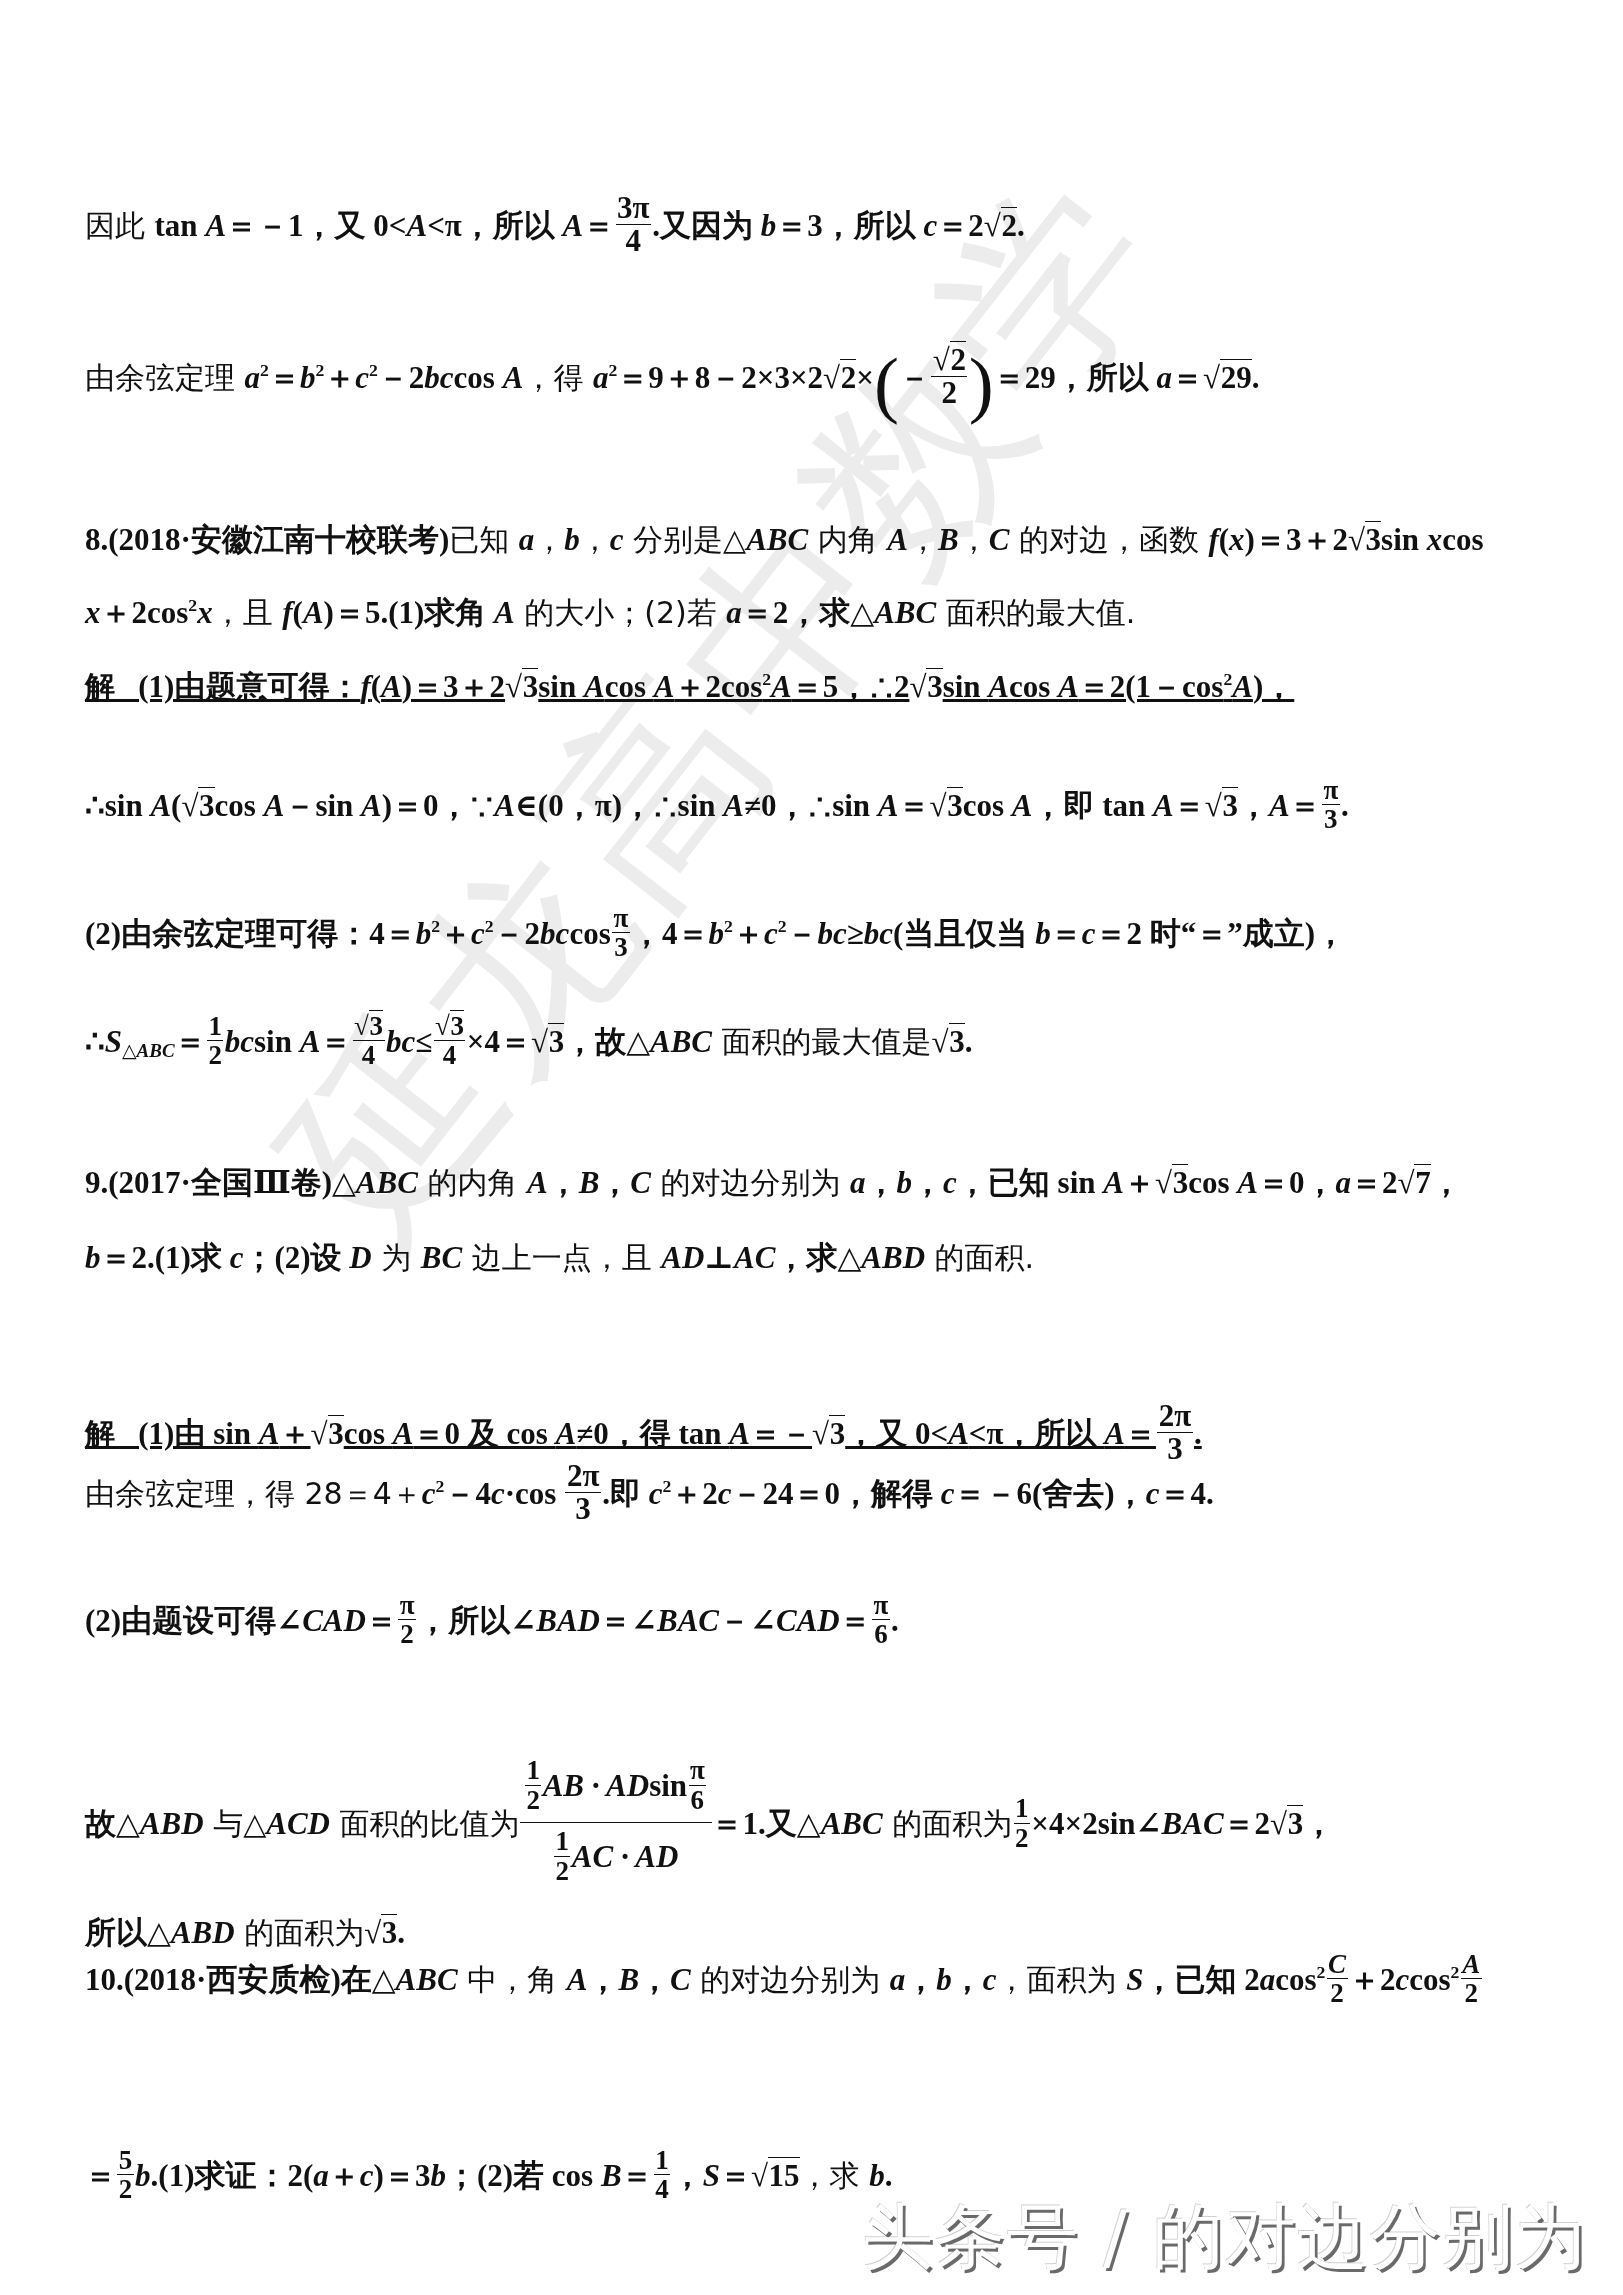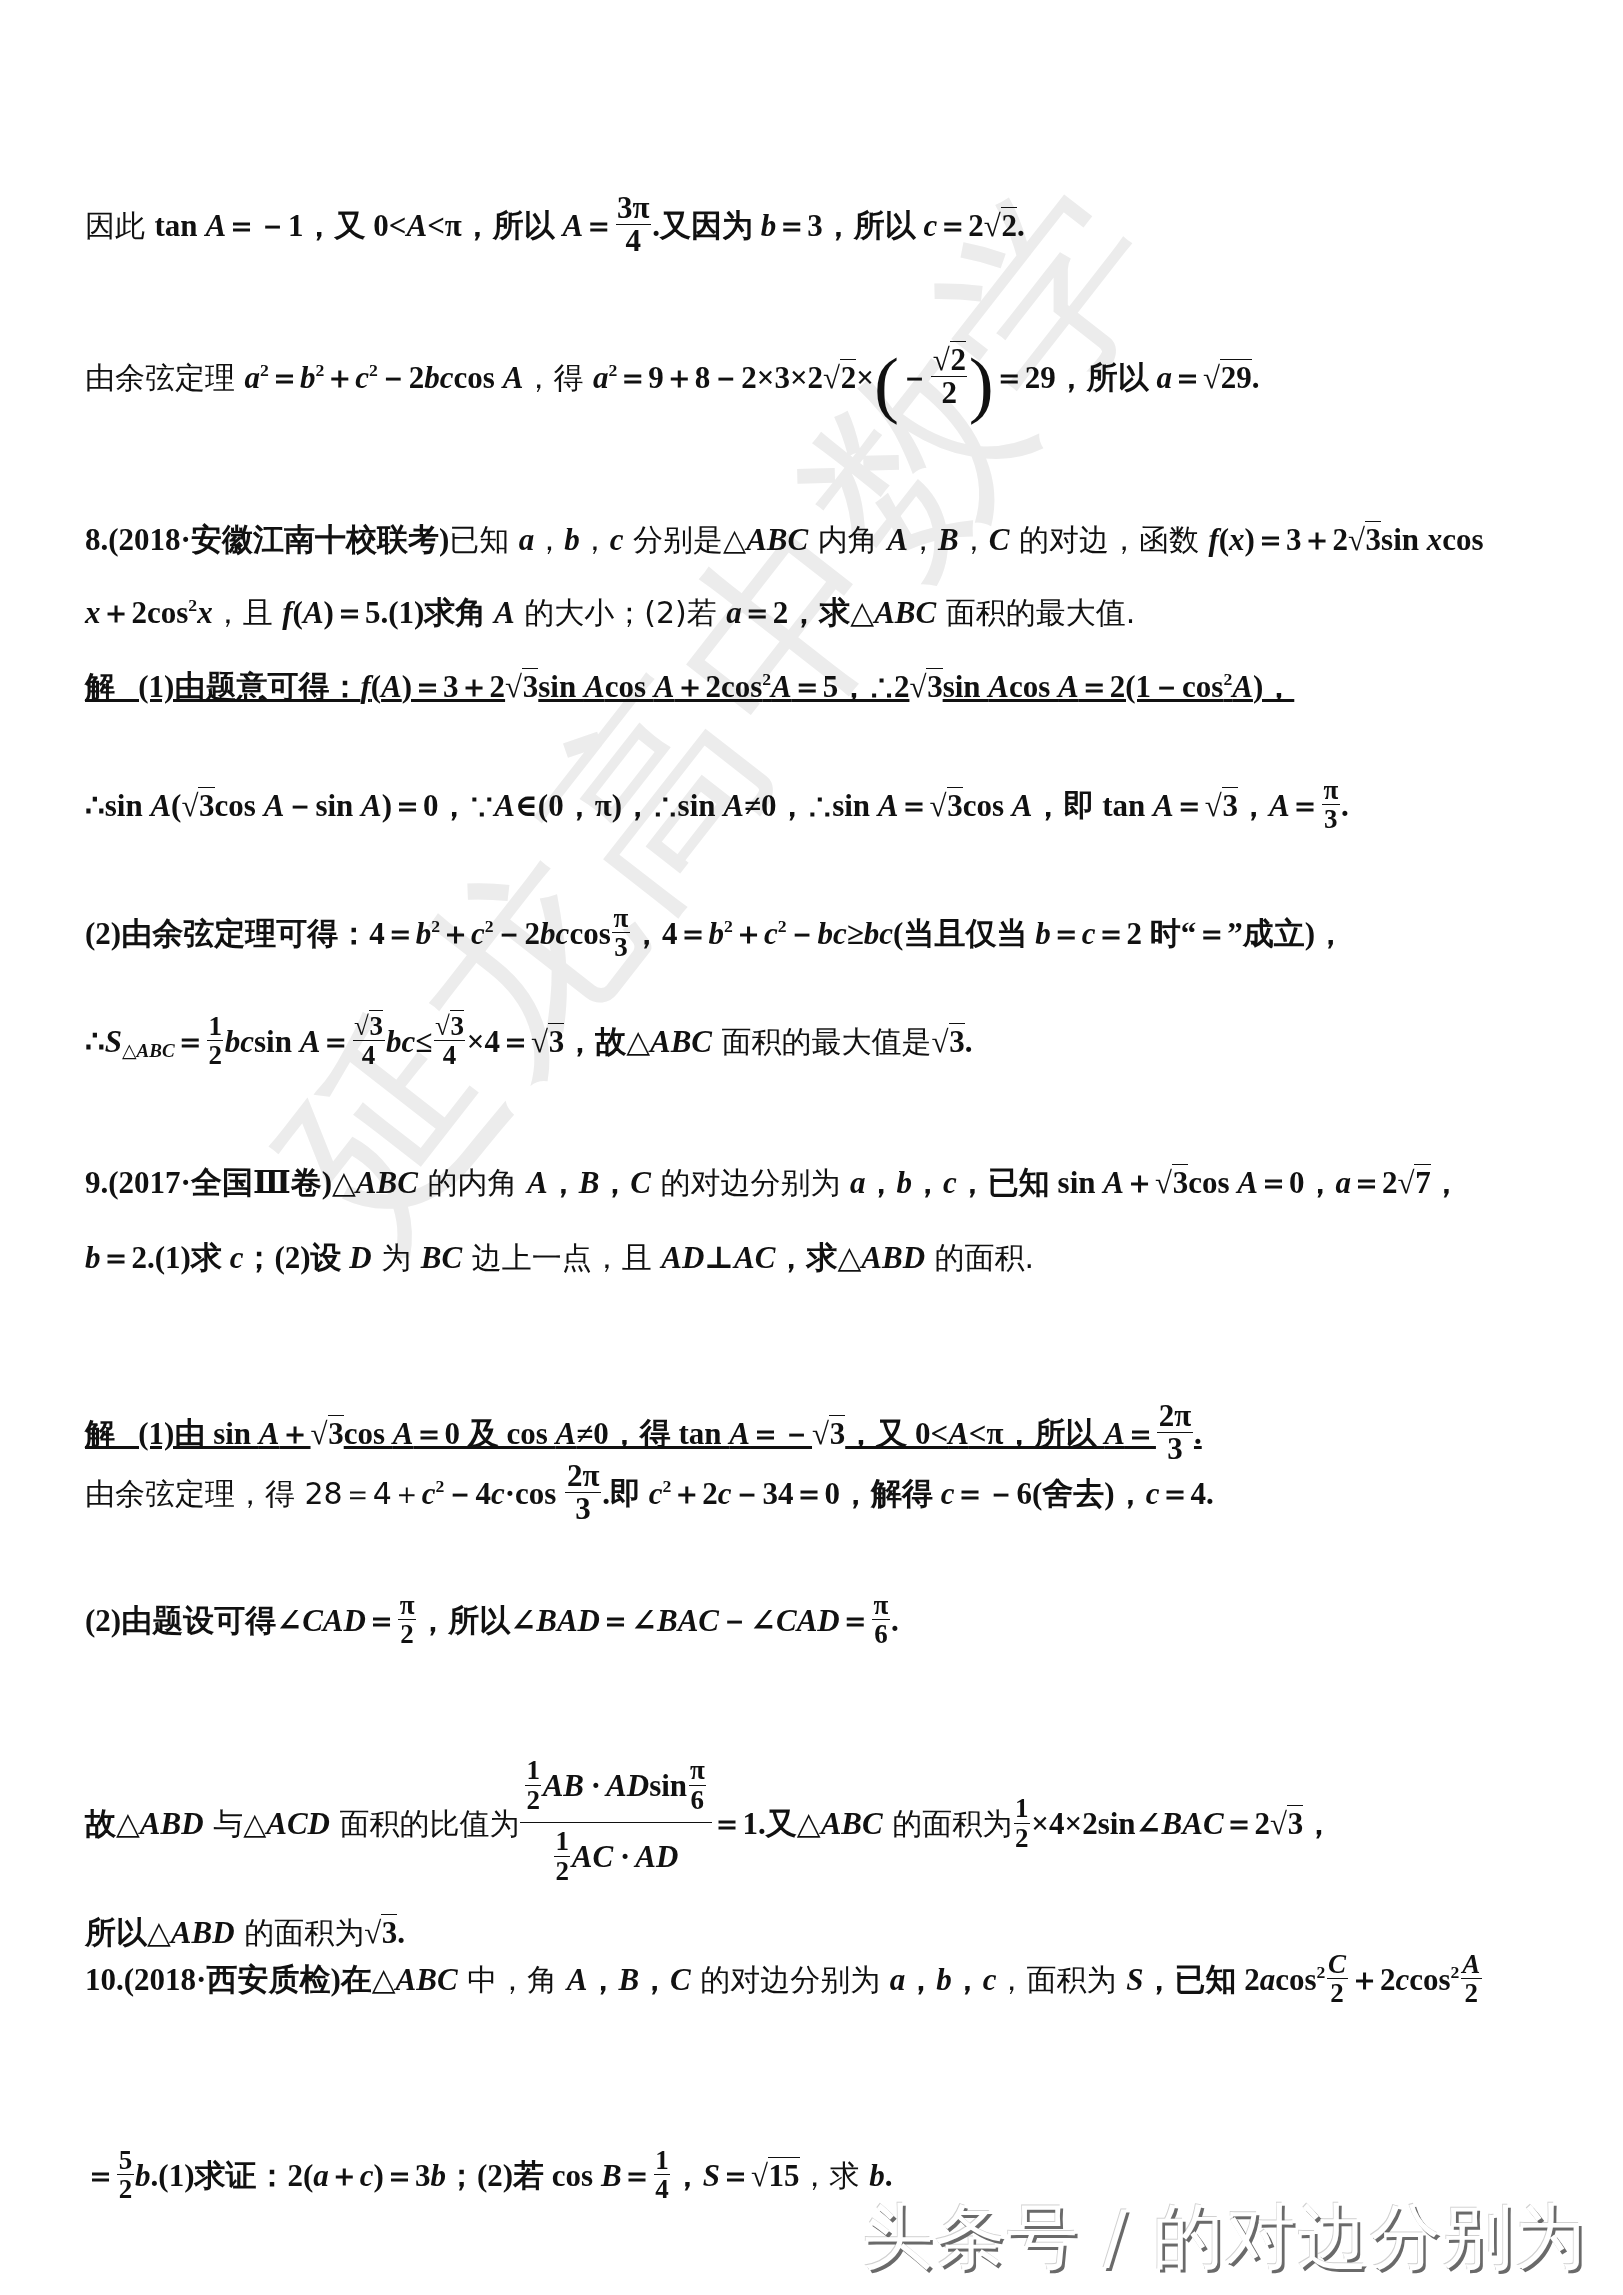--- a/index.html
+++ b/index.html
@@ -71,21 +71,21 @@
 
 <div class="line" style="top:1242px;">
   <i>b</i><span>＝2.(1)求 </span><i>c</i><span>；(2)设 </span><i>D</i><span class="cn"> 为 </span><i>BC</i><span class="cn"> 边上一点，且 </span><i>AD</i><span>⊥</span><i>AC</i><span>，求△</span><i>ABD</i><span class="cn"> 的面积.</span>
 </div>
 
 <div class="line" style="top:1404px;text-decoration:underline;">
   <span class="cn" style="font-weight:bold">解</span><span style="white-space:pre">   (1)由 sin </span><i>A</i><span>＋</span><span class="sqrt">√<span class="rad">3</span></span><span>cos </span><i>A</i><span>＝0 及 cos </span><i>A</i><span>≠0，得 tan </span><i>A</i><span>＝－</span><span class="sqrt">√<span class="rad">3</span></span><span>，又 0&lt;</span><i>A</i><span>&lt;π，所以 </span><i>A</i><span>＝</span><span class="frac"><span class="num">2π</span><span class="den">3</span></span><span>.</span>
 </div>
 
 <div class="line" style="top:1464px;">
-  <span class="cn">由余弦定理，得 28＝4＋</span><i>c</i><sup>2</sup><span>－4</span><i>c</i><span>·cos </span><span class="frac"><span class="num">2π</span><span class="den">3</span></span><span>.即 </span><i>c</i><sup>2</sup><span>＋2</span><i>c</i><span>－34＝0，解得 </span><i>c</i><span>＝－6(舍去)，</span><i>c</i><span>＝4.</span>
+  <span class="cn">由余弦定理，得 28＝4＋</span><i>c</i><sup>2</sup><span>－4</span><i>c</i><span>·cos </span><span class="frac"><span class="num">2π</span><span class="den">3</span></span><span>.即 </span><i>c</i><sup>2</sup><span>＋2</span><i>c</i><span>－24＝0，解得 </span><i>c</i><span>＝－6(舍去)，</span><i>c</i><span>＝4.</span>
 </div>
 
 <div class="line" style="top:1595px;">
   <span>(2)由题设可得∠</span><i>CAD</i><span>＝</span><span class="frac small"><span class="num">π</span><span class="den">2</span></span><span>，所以∠</span><i>BAD</i><span>＝∠</span><i>BAC</i><span>－∠</span><i>CAD</i><span>＝</span><span class="frac small"><span class="num">π</span><span class="den">6</span></span><span>.</span>
 </div>
 
 <div class="line" style="top:1763px;">
   <span>故△</span><i>ABD</i><span class="cn"> 与△</span><i>ACD</i><span class="cn"> 面积的比值为</span><span class="bigfrac"><span class="num"><span class="frac small"><span class="num">1</span><span class="den">2</span></span><i>AB · AD</i><span>sin</span><span class="frac small"><span class="num">π</span><span class="den">6</span></span></span><span class="den"><span class="frac small"><span class="num">1</span><span class="den">2</span></span><i>AC · AD</i></span></span><span>＝1.又△</span><i>ABC</i><span class="cn"> 的面积为</span><span class="frac small"><span class="num">1</span><span class="den">2</span></span><span>×4×2sin∠</span><i>BAC</i><span>＝2</span><span class="sqrt">√<span class="rad">3</span></span><span>，</span>
 </div>
 

